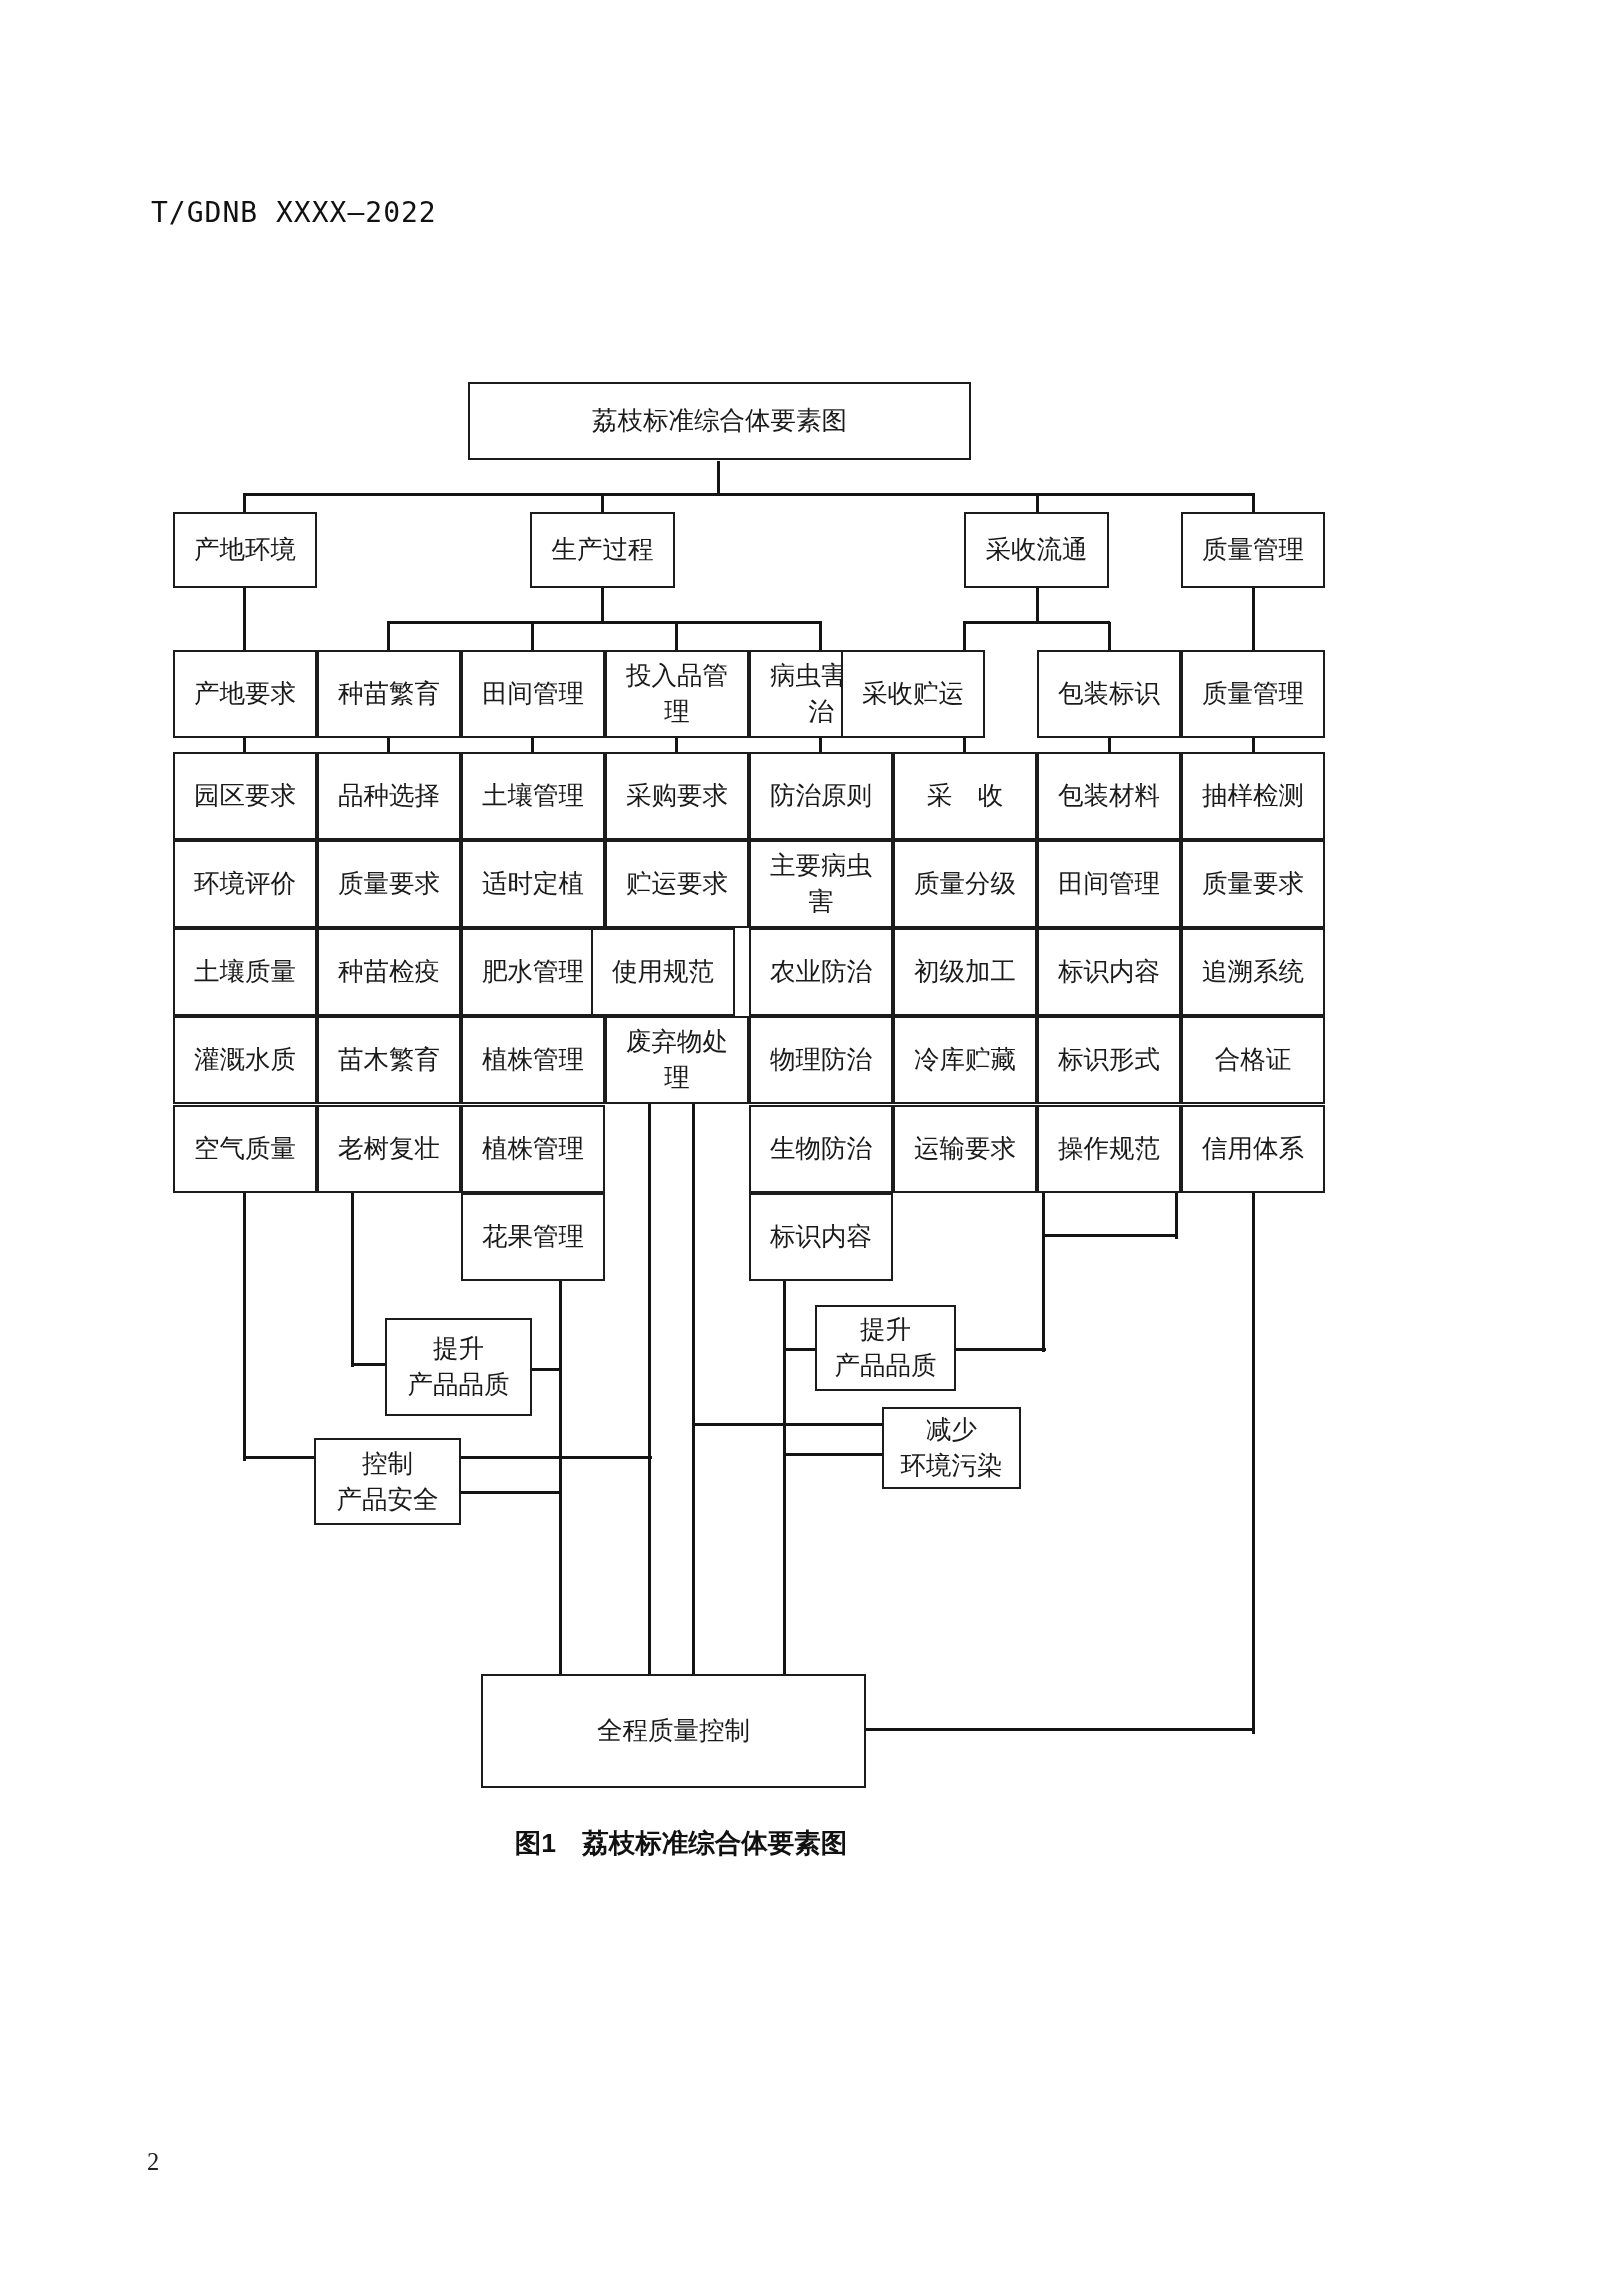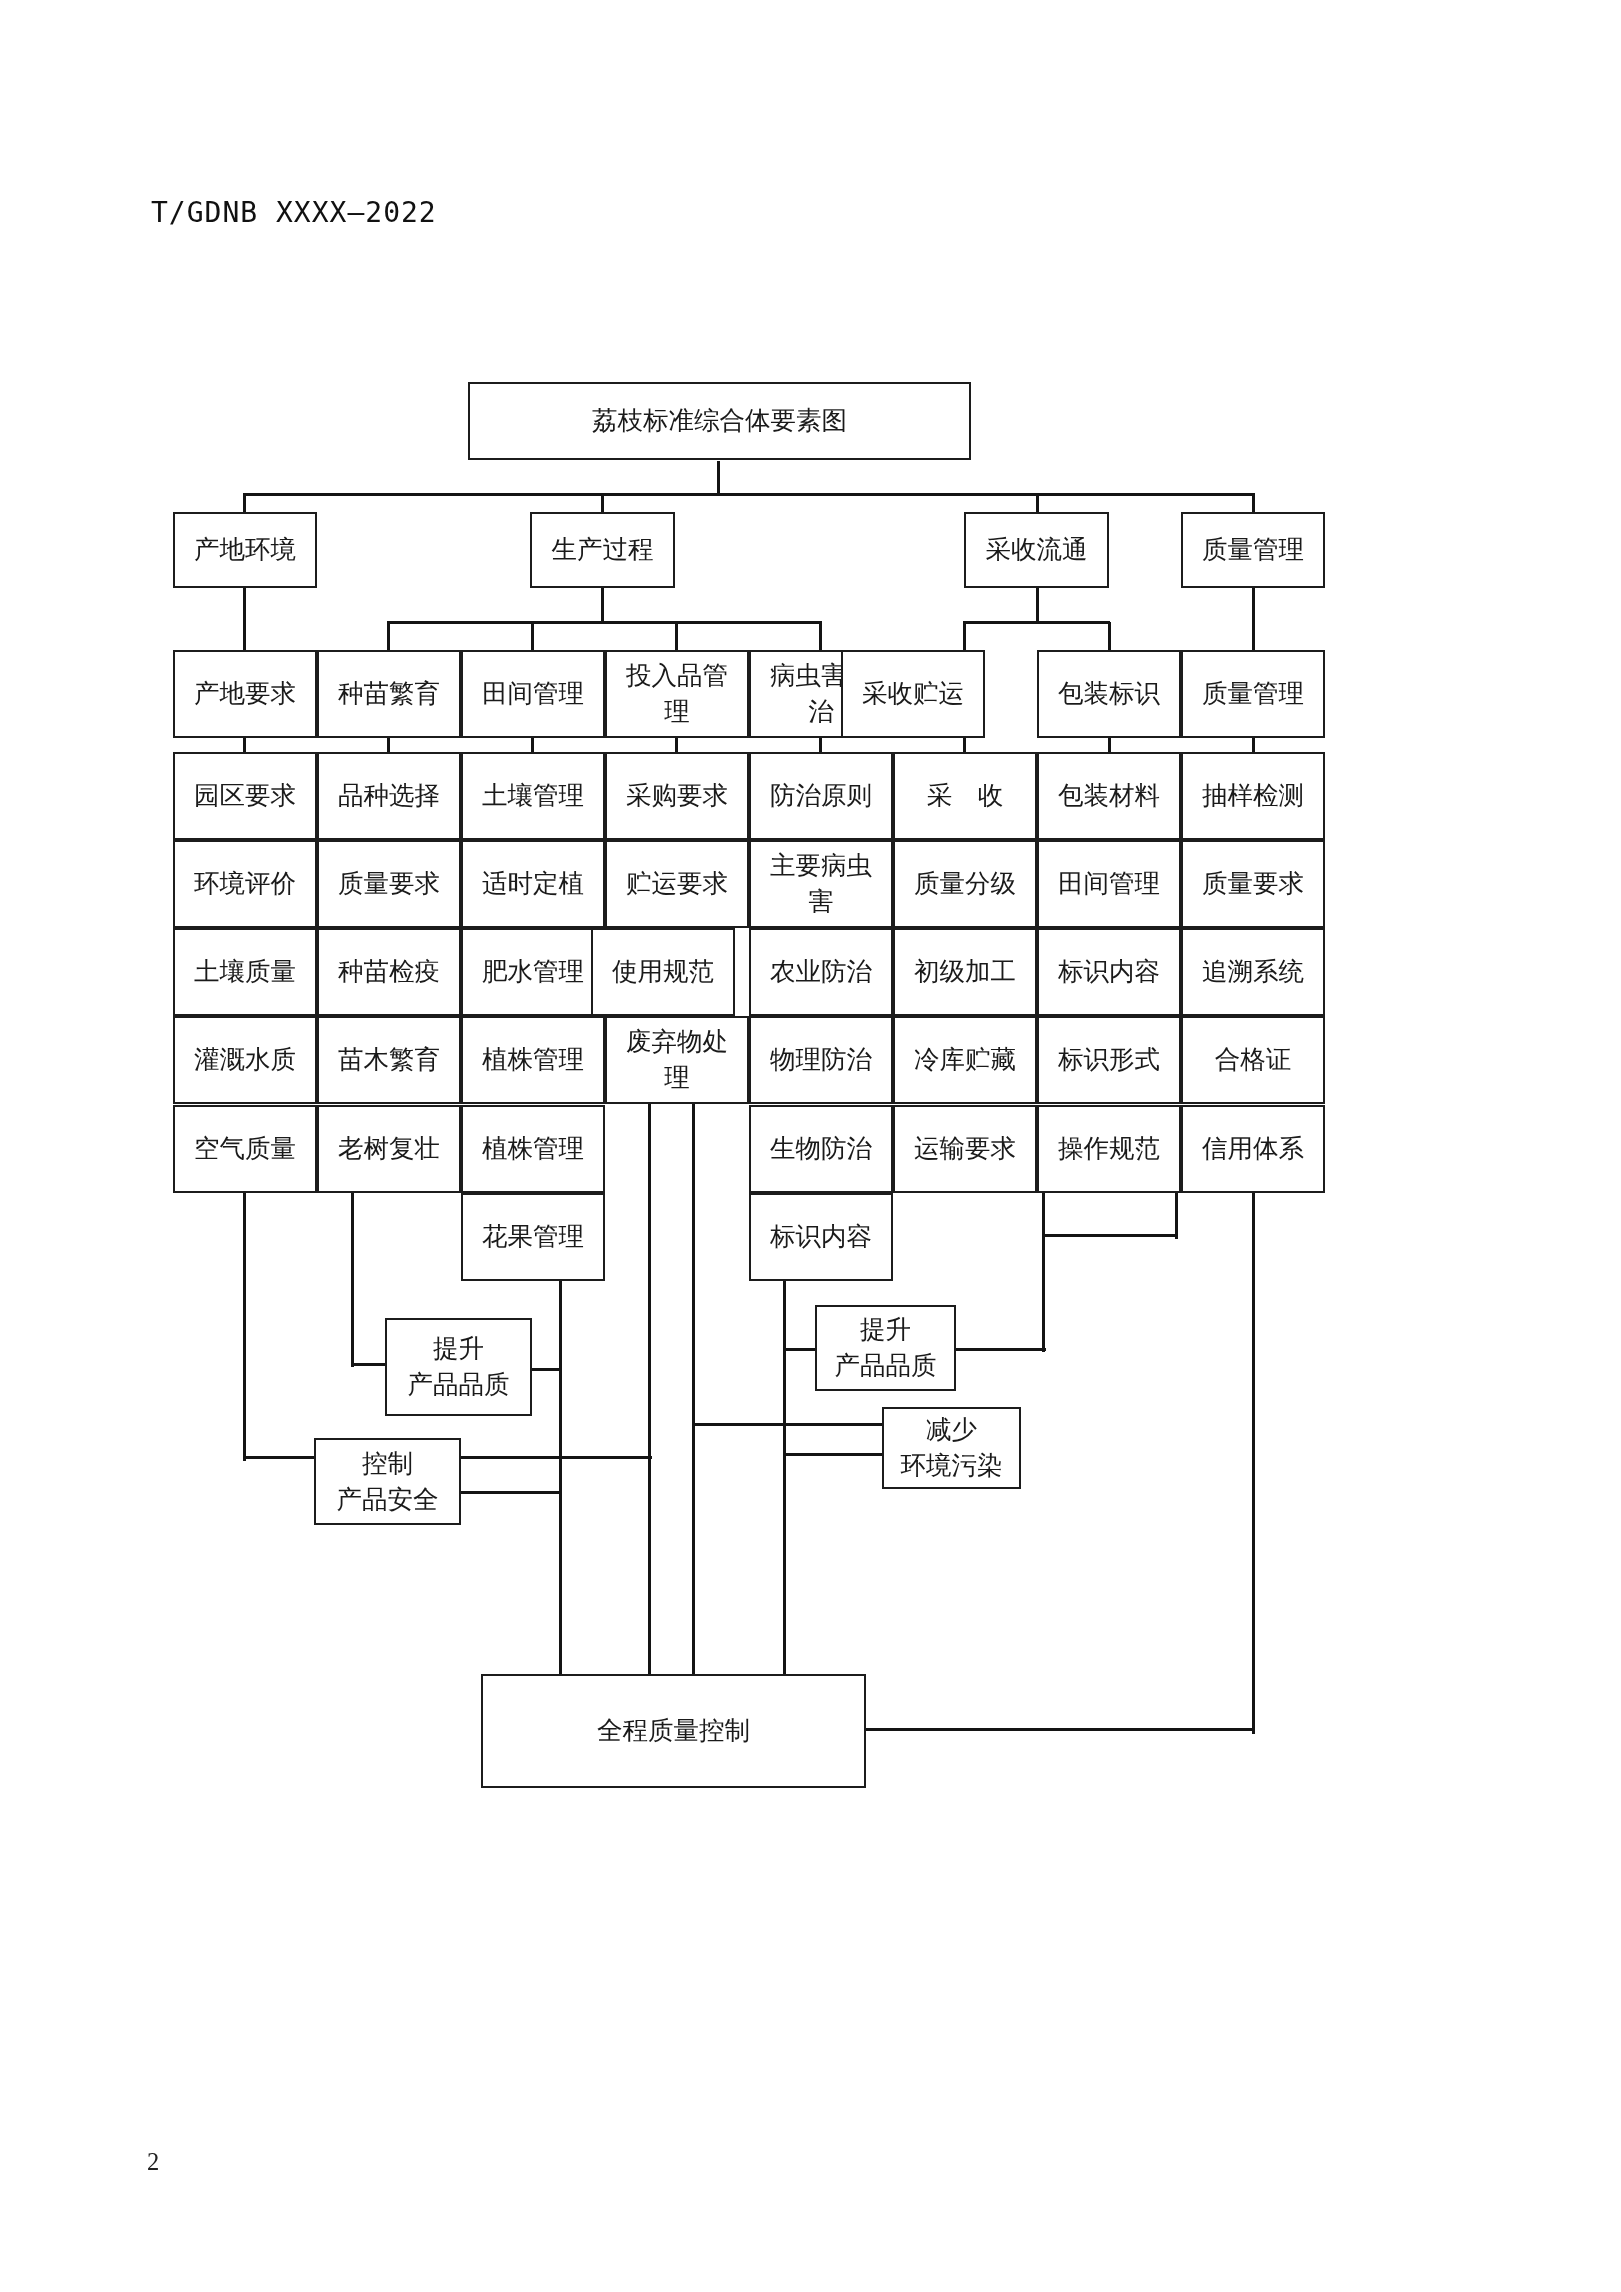--- a/index.html
+++ b/index.html
@@ -149,15 +149,16 @@
       <div class="node" style="left: 385px; top: 1318px; width: 147px; height: 98px;">提升
 产品品质</div>
       <div class="node" style="left: 314px; top: 1438px; width: 147px; height: 87px;">控制
 产品安全</div>
       <div class="node" style="left: 815px; top: 1305px; width: 141px; height: 86px;">提升
 产品品质</div>
       <div class="node" style="left: 882px; top: 1407px; width: 139px; height: 82px;">减少
 环境污染</div>
       <div class="node" style="left: 481px; top: 1674px; width: 385px; height: 114px;">全程质量控制</div>
     </div>
+  <div class="caption">图1　荔枝标准综合体要素图</div>
   <div class="pagenum">2</div>
 </div>
 
 
 </body></html>

